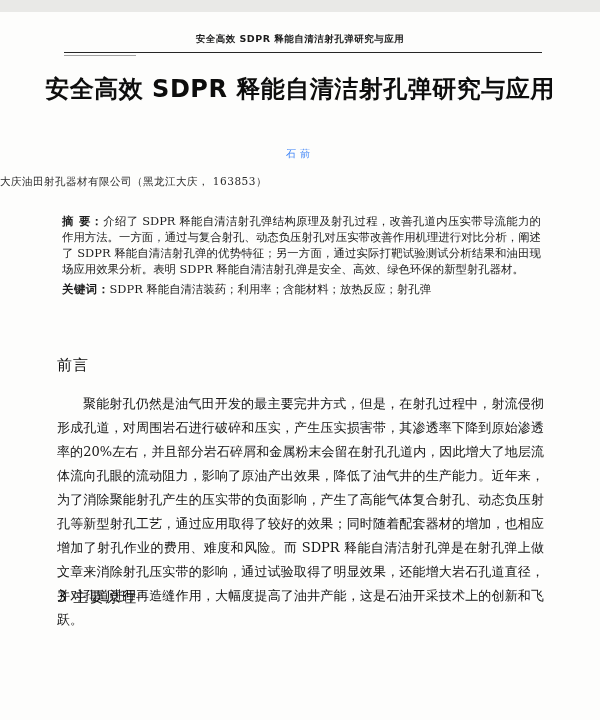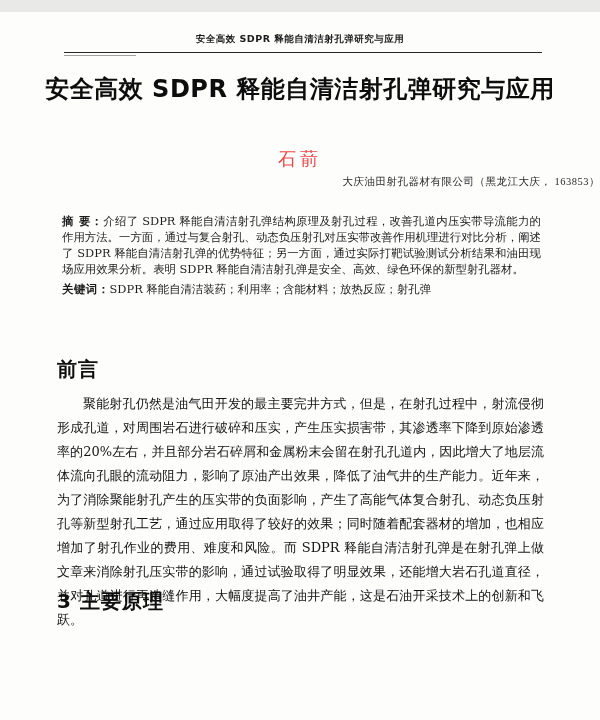--- a/index.html
+++ b/index.html
@@ -44,32 +44,31 @@
     font-family: "DejaVu Sans", "Liberation Sans", sans-serif;
     font-size: 24px;
     font-weight: bold;
     letter-spacing: 0.5px;
     color: #0d0d0d;
   }
   .author {
     position: absolute;
     top: 135px; left: 0; right: 0;
     text-align: center;
-    font-size: 18px;
+    font-size: 10px;
     letter-spacing: 4px;
-    color: #ef4444;
+    color: #3b82f6;
   }
   .affiliation {
     position: absolute;
     top: 163px; left: 0; right: 0;
-    text-align: right;
+    text-align: left;
     font-size: 10.5px;
     letter-spacing: 0.5px;
     color: #2a2a2a;
-    font-family: Liberation Serif, serif;
   }
   .front-matter {
     position: absolute;
     top: 201px; left: 62px;
     width: 479px;
   }
   .abstract-p, .keywords-p {
     margin: 0;
     font-size: 11.4px;
     line-height: 16px;
@@ -79,22 +78,22 @@
   .keywords-p { margin-top: 4px; text-align: left; }
   .lead-label {
     font-weight: bold;
     font-family: "DejaVu Sans", "Liberation Sans", sans-serif;
     letter-spacing: 0.5px;
   }
   .sec-heading {
     position: absolute;
     left: 57px;
     font-family: "DejaVu Sans", "Liberation Sans", sans-serif;
-    font-size: 20px;
-    font-weight: bold;
+    font-size: 15px;
+    font-weight: normal;
     color: #0f0f0f;
     letter-spacing: 1px;
   }
   .sec-heading.h-foreword { top: 344px; }
   .sec-heading.h-one { top: 576px; }
   .sec-body {
     position: absolute;
     left: 57px;
     width: 487px;
     margin: 0;

